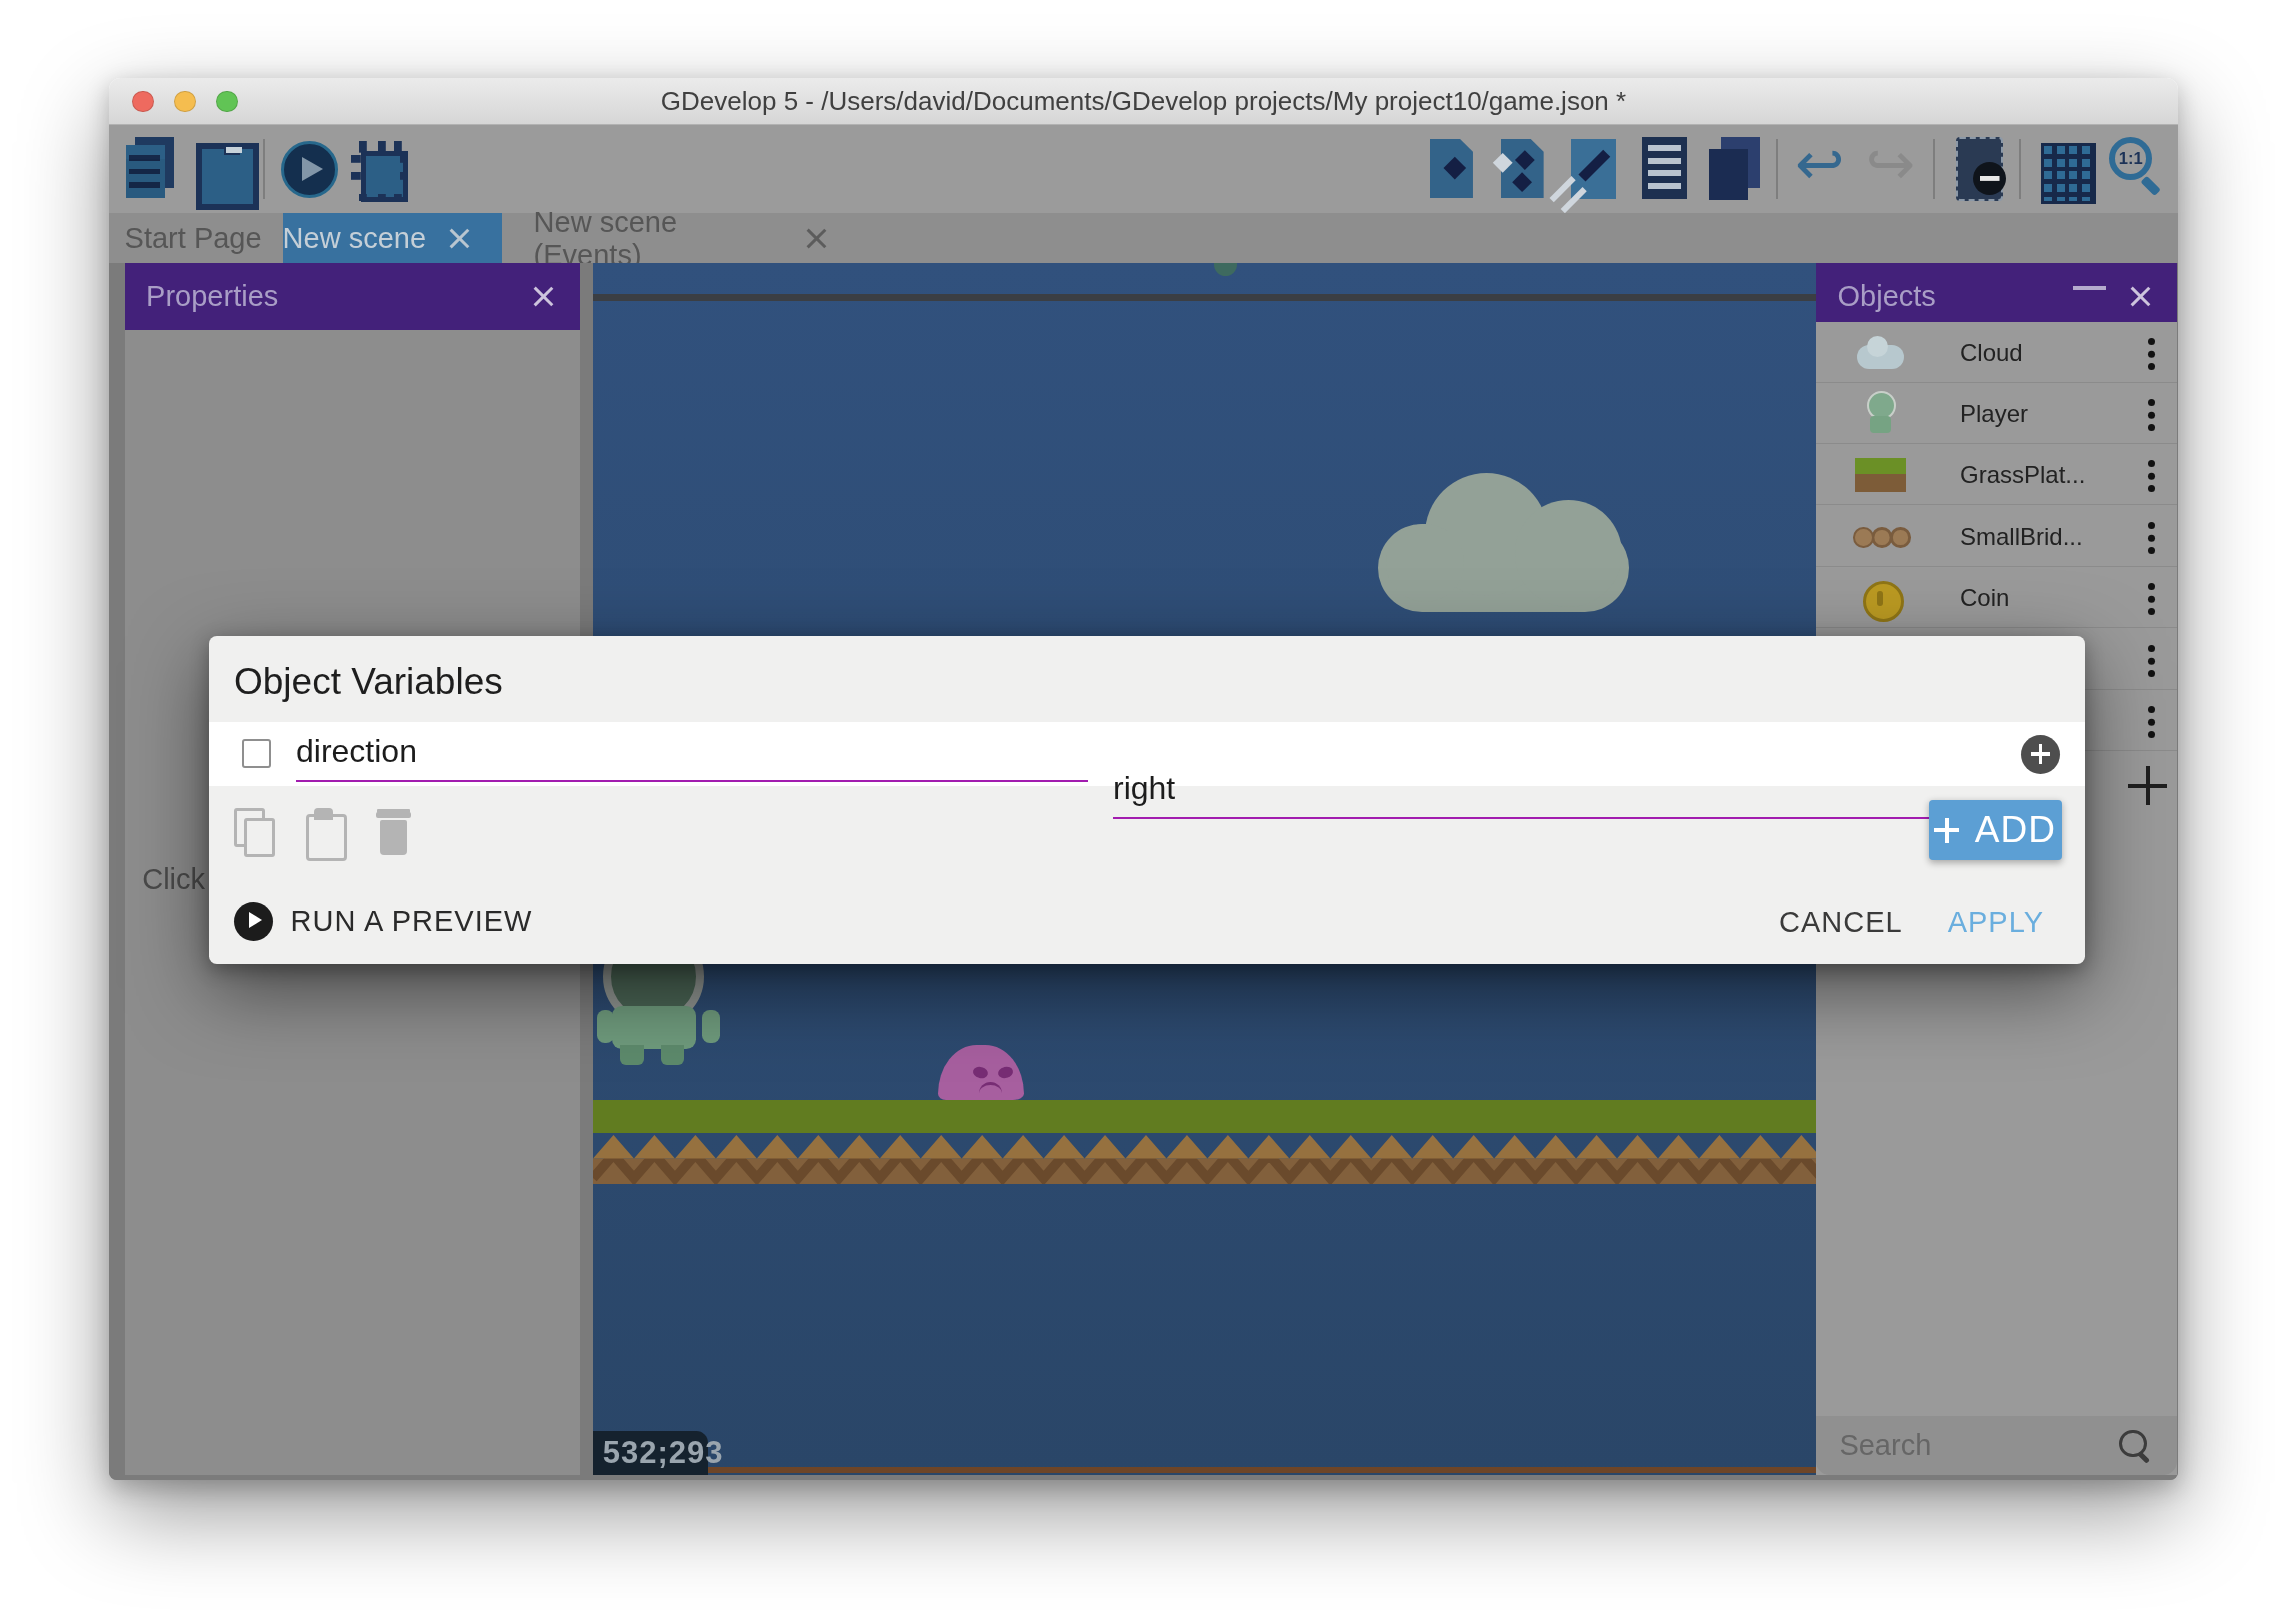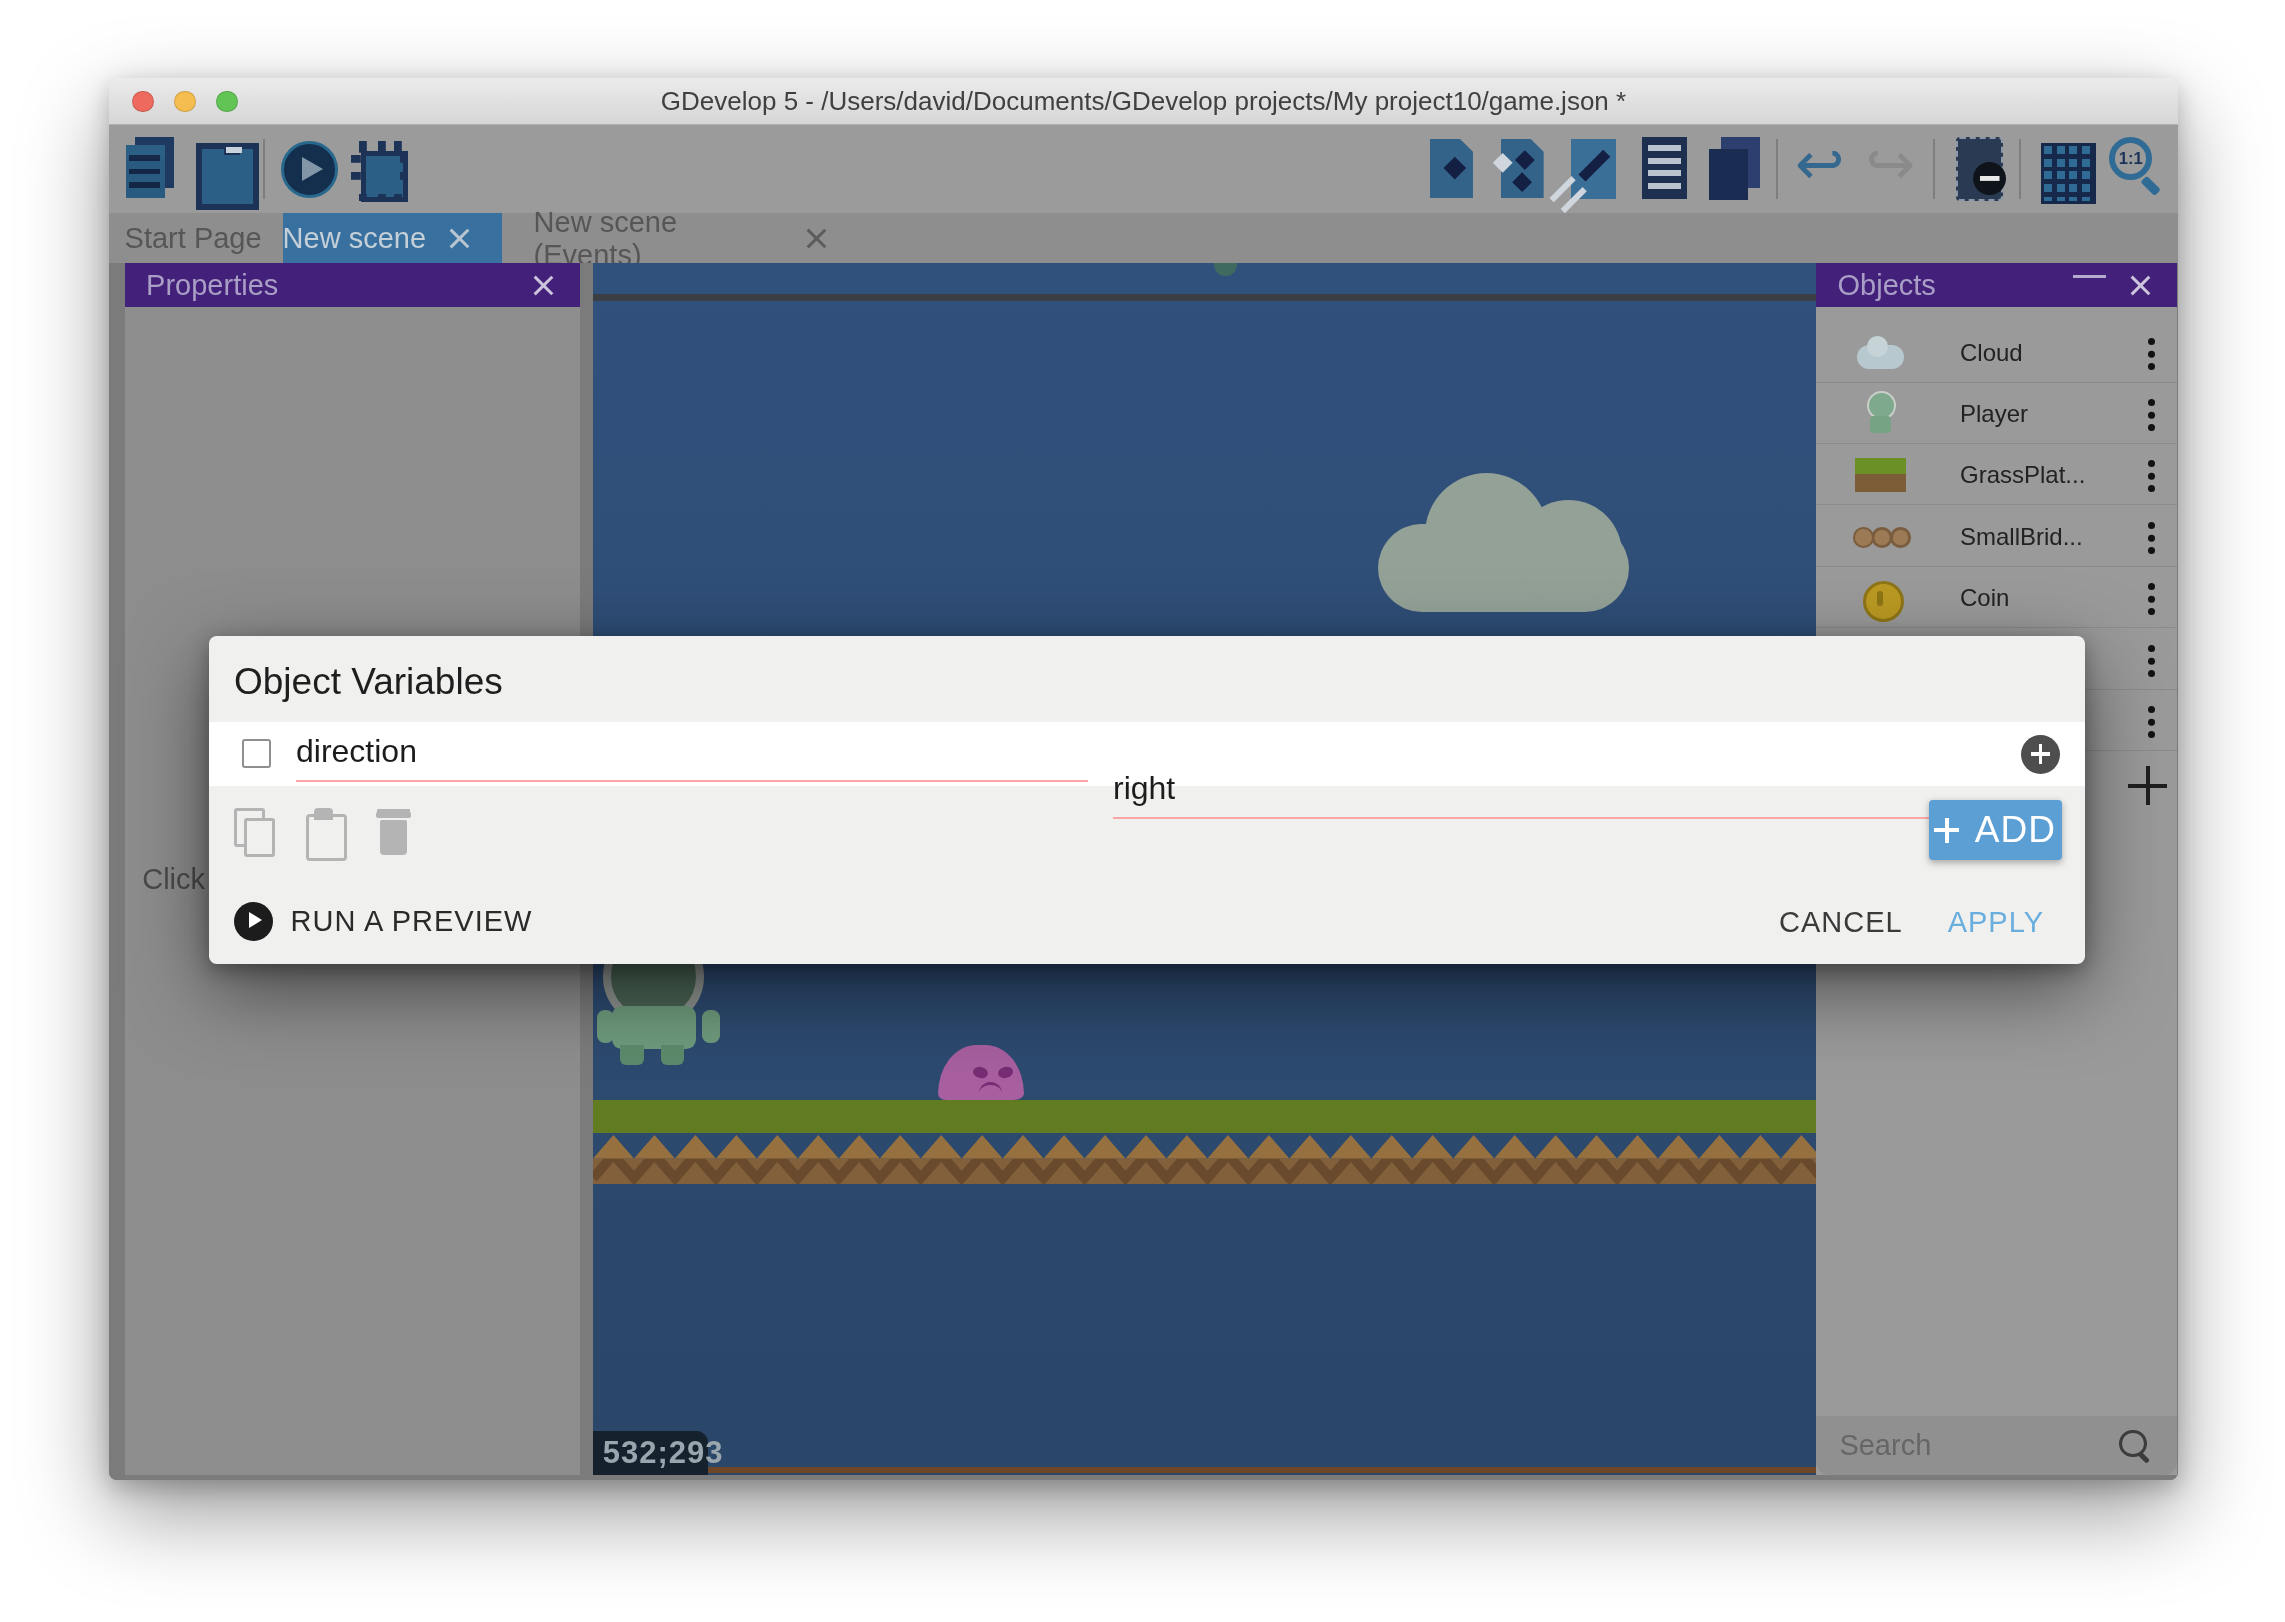--- a/index.html
+++ b/index.html
@@ -74,21 +74,21 @@
   .tabbar { position:absolute; left:0; top:88px; right:0; height:51px; background:#8e8e8e; display:flex; align-items:stretch; padding-left:15.6px; }
   .tab { display:flex; align-items:center; justify-content:flex-start; gap:21.5px; font-size:29px; color:#565656; cursor:pointer; }
   .tab.t1{ width:158px; } .tab.t2{ width:219px; background:#38719f; color:#c5cfd7; } .tab.t3{ width:327px;padding-left:32px; }
   .xicon{ position:relative; width:25px; height:25px; display:inline-block; cursor:pointer; }
   .xicon::before,.xicon::after{ content:""; position:absolute; left:10.7px; top:0; width:2.9px; height:25px; background:currentColor; transform:rotate(45deg); }
   .xicon::after{ transform:rotate(-45deg); }
   .tab.t2 .xicon{ color:#b9c6d0; } .tab.t3 .xicon{ color:#5c5c5c; }
 
   
   .main { position:absolute; left:0; top:138px; right:0; bottom:0; background:#7b7b7b; }
-  .phead { position:absolute; left:0; top:0; right:0; height:44px; background:#43217a; display:flex; align-items:center; }
+  .phead { position:absolute; left:0; top:0; right:0; height:67px; background:#43217a; display:flex; align-items:center; }
   .phead .ptitle { margin-left:21.5px; font-size:29px; color:#a99ec6; flex:1 1 auto; }
   .phead .xicon { color:#cdc4dd; margin-right:23.4px; }
 
   .panel.props { position:absolute; left:15.6px; top:0; width:455px; height:1212px; background:#8d8d8d; }
   .props-hint { position:absolute; left:17.6px; top:600px; font-size:29px; color:#4a4a4a; white-space:nowrap; overflow:hidden; }
 
   
   .scene { position:absolute; left:484px; top:0; width:1223px; height:1212px; background:linear-gradient(#31517d,#2a4668); overflow:hidden; }
   .scene-topline { position:absolute; left:0; top:31px; width:100%; height:6.8px; background:#3b3e43; }
   .scene-bump { position:absolute; left:621px; top:0; width:23.4px; height:12.7px; background:#3e6a5f; border-radius:0 0 11.7px 11.7px; }
@@ -151,21 +151,21 @@
   .mag { position:absolute; right:25px; top:13.7px; width:33px; height:33px; }
   .mag::before{ content:""; position:absolute; left:0; top:0; width:21.5px; height:21.5px; border-radius:50%; border:3.9px solid #3c3c3c; }
   .mag::after{ content:""; position:absolute; left:22.4px; top:21.5px; width:4.9px; height:12.7px; background:#3c3c3c; transform:rotate(-45deg); border-radius:2px; }
 
   
   .dialog { position:absolute; left:209px; top:636px; width:1876px; height:328px; background:#f0f0ef; border-radius:7.8px;
     box-shadow:0 25px 78px rgba(0,0,0,.5), 0 5.9px 19.5px rgba(0,0,0,.3); z-index:50; }
   .dlg-title { position:absolute; left:25px; top:25px; font-size:37px; color:#1e1e1e; }
   .var-row { position:absolute; left:0; top:86px; width:100%; height:64px; background:#ffffff; }
   .checkbox { position:absolute; left:33px; top:16.6px; width:29px; height:29px; border:2.9px solid #8f8f8f; border-radius:2.9px; background:#fff; cursor:pointer; }
-  .var-row input { position:absolute; top:0; height:60px; background:transparent; border:none; border-bottom:2px solid #fca5a5; outline:none;
+  .var-row input { position:absolute; top:0; height:60px; background:transparent; border:none; border-bottom:2px solid #a21caf; outline:none;
     font-size:32px; color:#1c1c1c; font-family:"Liberation Sans",sans-serif; }
   .var-name { left:87px; width:792px; }
   .var-value { left:904px; width:907px;margin-top:37px; }
   .row-plus { position:absolute; right:25px; top:12.7px; width:39px; height:39px; border-radius:50%; background:#4e4e4e; border:none; cursor:pointer; }
   .row-plus::before{ content:""; position:absolute; left:9.8px; top:17.6px; width:19.5px; height:3.9px; background:#fff; }
   .row-plus::after{ content:""; position:absolute; left:17.6px; top:9.8px; width:3.9px; height:19.5px; background:#fff; }
 
   .mini-tools { position:absolute; left:25px; top:172px; display:flex; gap:25px; }
   .mtool { position:relative; width:45px; height:49px; background:none; border:none; cursor:default; }
   .ic-copy::before{ content:""; position:absolute; left:0; top:0; width:25px; height:33px; border:3.9px solid #b4b4b4; border-radius:2.9px; }

